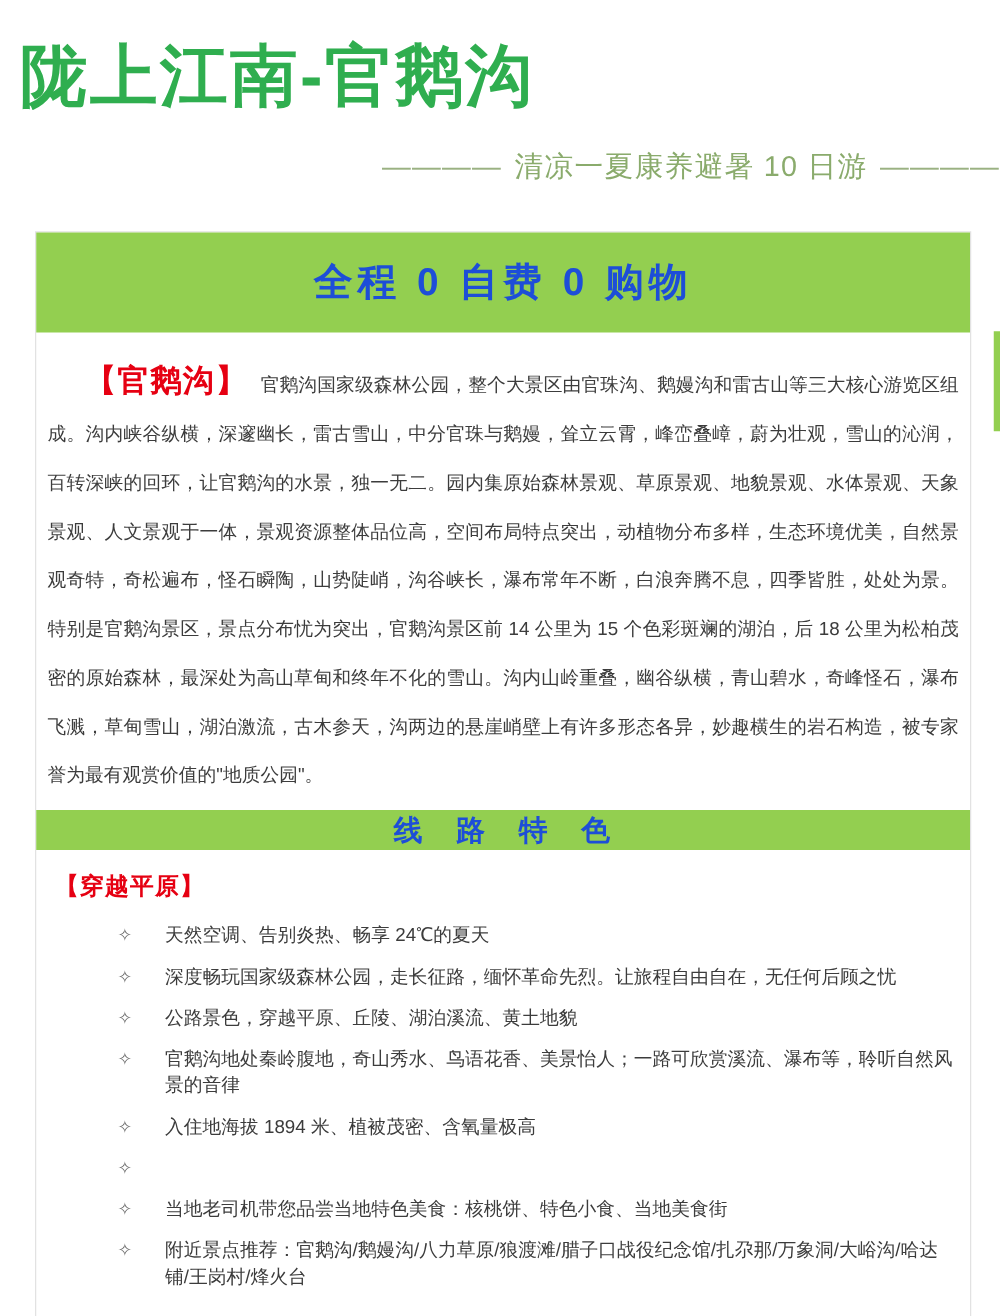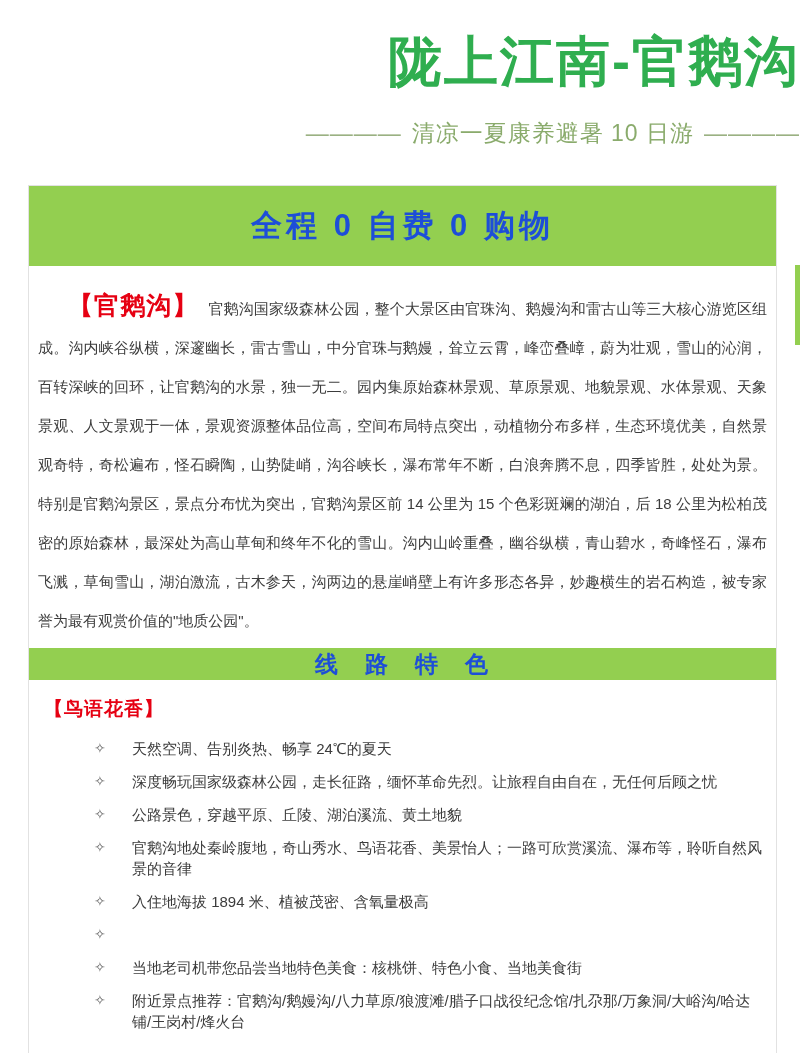--- a/index.html
+++ b/index.html
@@ -8,21 +8,21 @@
     width: 800px; height: 1053px;
     background: #ffffff;
     font-family: "Liberation Sans", sans-serif;
     overflow: hidden;
     position: relative;
   }
   .page { width: 800px; height: 1053px; position: relative; }
 
   .main-title {
     margin: 30px 0 0 16px;
-    text-align: right;
+    text-align: left;
     font-size: 54px;
     font-weight: bold;
     color: #2fae4f;
     letter-spacing: 2px;
     line-height: 1.15;
   }
   .subtitle {
     margin-top: 26px;
     text-align: right;
     font-size: 23px;
@@ -116,21 +116,21 @@
     <div class="banner banner-promo">全程 0 自费 0 购物</div>
 
     <div class="intro-section">
       <span class="intro-label">【官鹅沟】</span><span>官鹅沟国家级森林公园，整个大景区由官珠沟、鹅嫚沟和雷古山等三大核心游览区组成。沟内峡谷纵横，深邃幽长，雷古雪山，中分官珠与鹅嫚，耸立云霄，峰峦叠嶂，蔚为壮观，雪山的沁润，百转深峡的回环，让官鹅沟的水景，独一无二。园内集原始森林景观、草原景观、地貌景观、水体景观、天象景观、人文景观于一体，景观资源整体品位高，空间布局特点突出，动植物分布多样，生态环境优美，自然景观奇特，奇松遍布，怪石瞬陶，山势陡峭，沟谷峡长，瀑布常年不断，白浪奔腾不息，四季皆胜，处处为景。特别是官鹅沟景区，景点分布忧为突出，官鹅沟景区前 14 公里为 15 个色彩斑斓的湖泊，后 18 公里为松柏茂密的原始森林，最深处为高山草甸和终年不化的雪山。沟内山岭重叠，幽谷纵横，青山碧水，奇峰怪石，瀑布飞溅，草甸雪山，湖泊激流，古木参天，沟两边的悬崖峭壁上有许多形态各异，妙趣横生的岩石构造，被专家誉为最有观赏价值的"地质公园"。</span>
     </div>
 
     <div class="banner banner-features">线　路　特　色</div>
 
     <div class="features-section">
 
-      <div class="section-heading">【鸟语花香】</div>
+      <div class="section-heading">【穿越平原】</div>
 
       <div class="bullet-row">
         <span class="bullet-star">✧</span>
         <span class="bullet-text">天然空调、告别炎热、畅享 24℃的夏天</span>
       </div>
       <div class="bullet-row">
         <span class="bullet-star">✧</span>
         <span class="bullet-text">深度畅玩国家级森林公园，走长征路，缅怀革命先烈。让旅程自由自在，无任何后顾之忧</span>
       </div>
       <div class="bullet-row">

